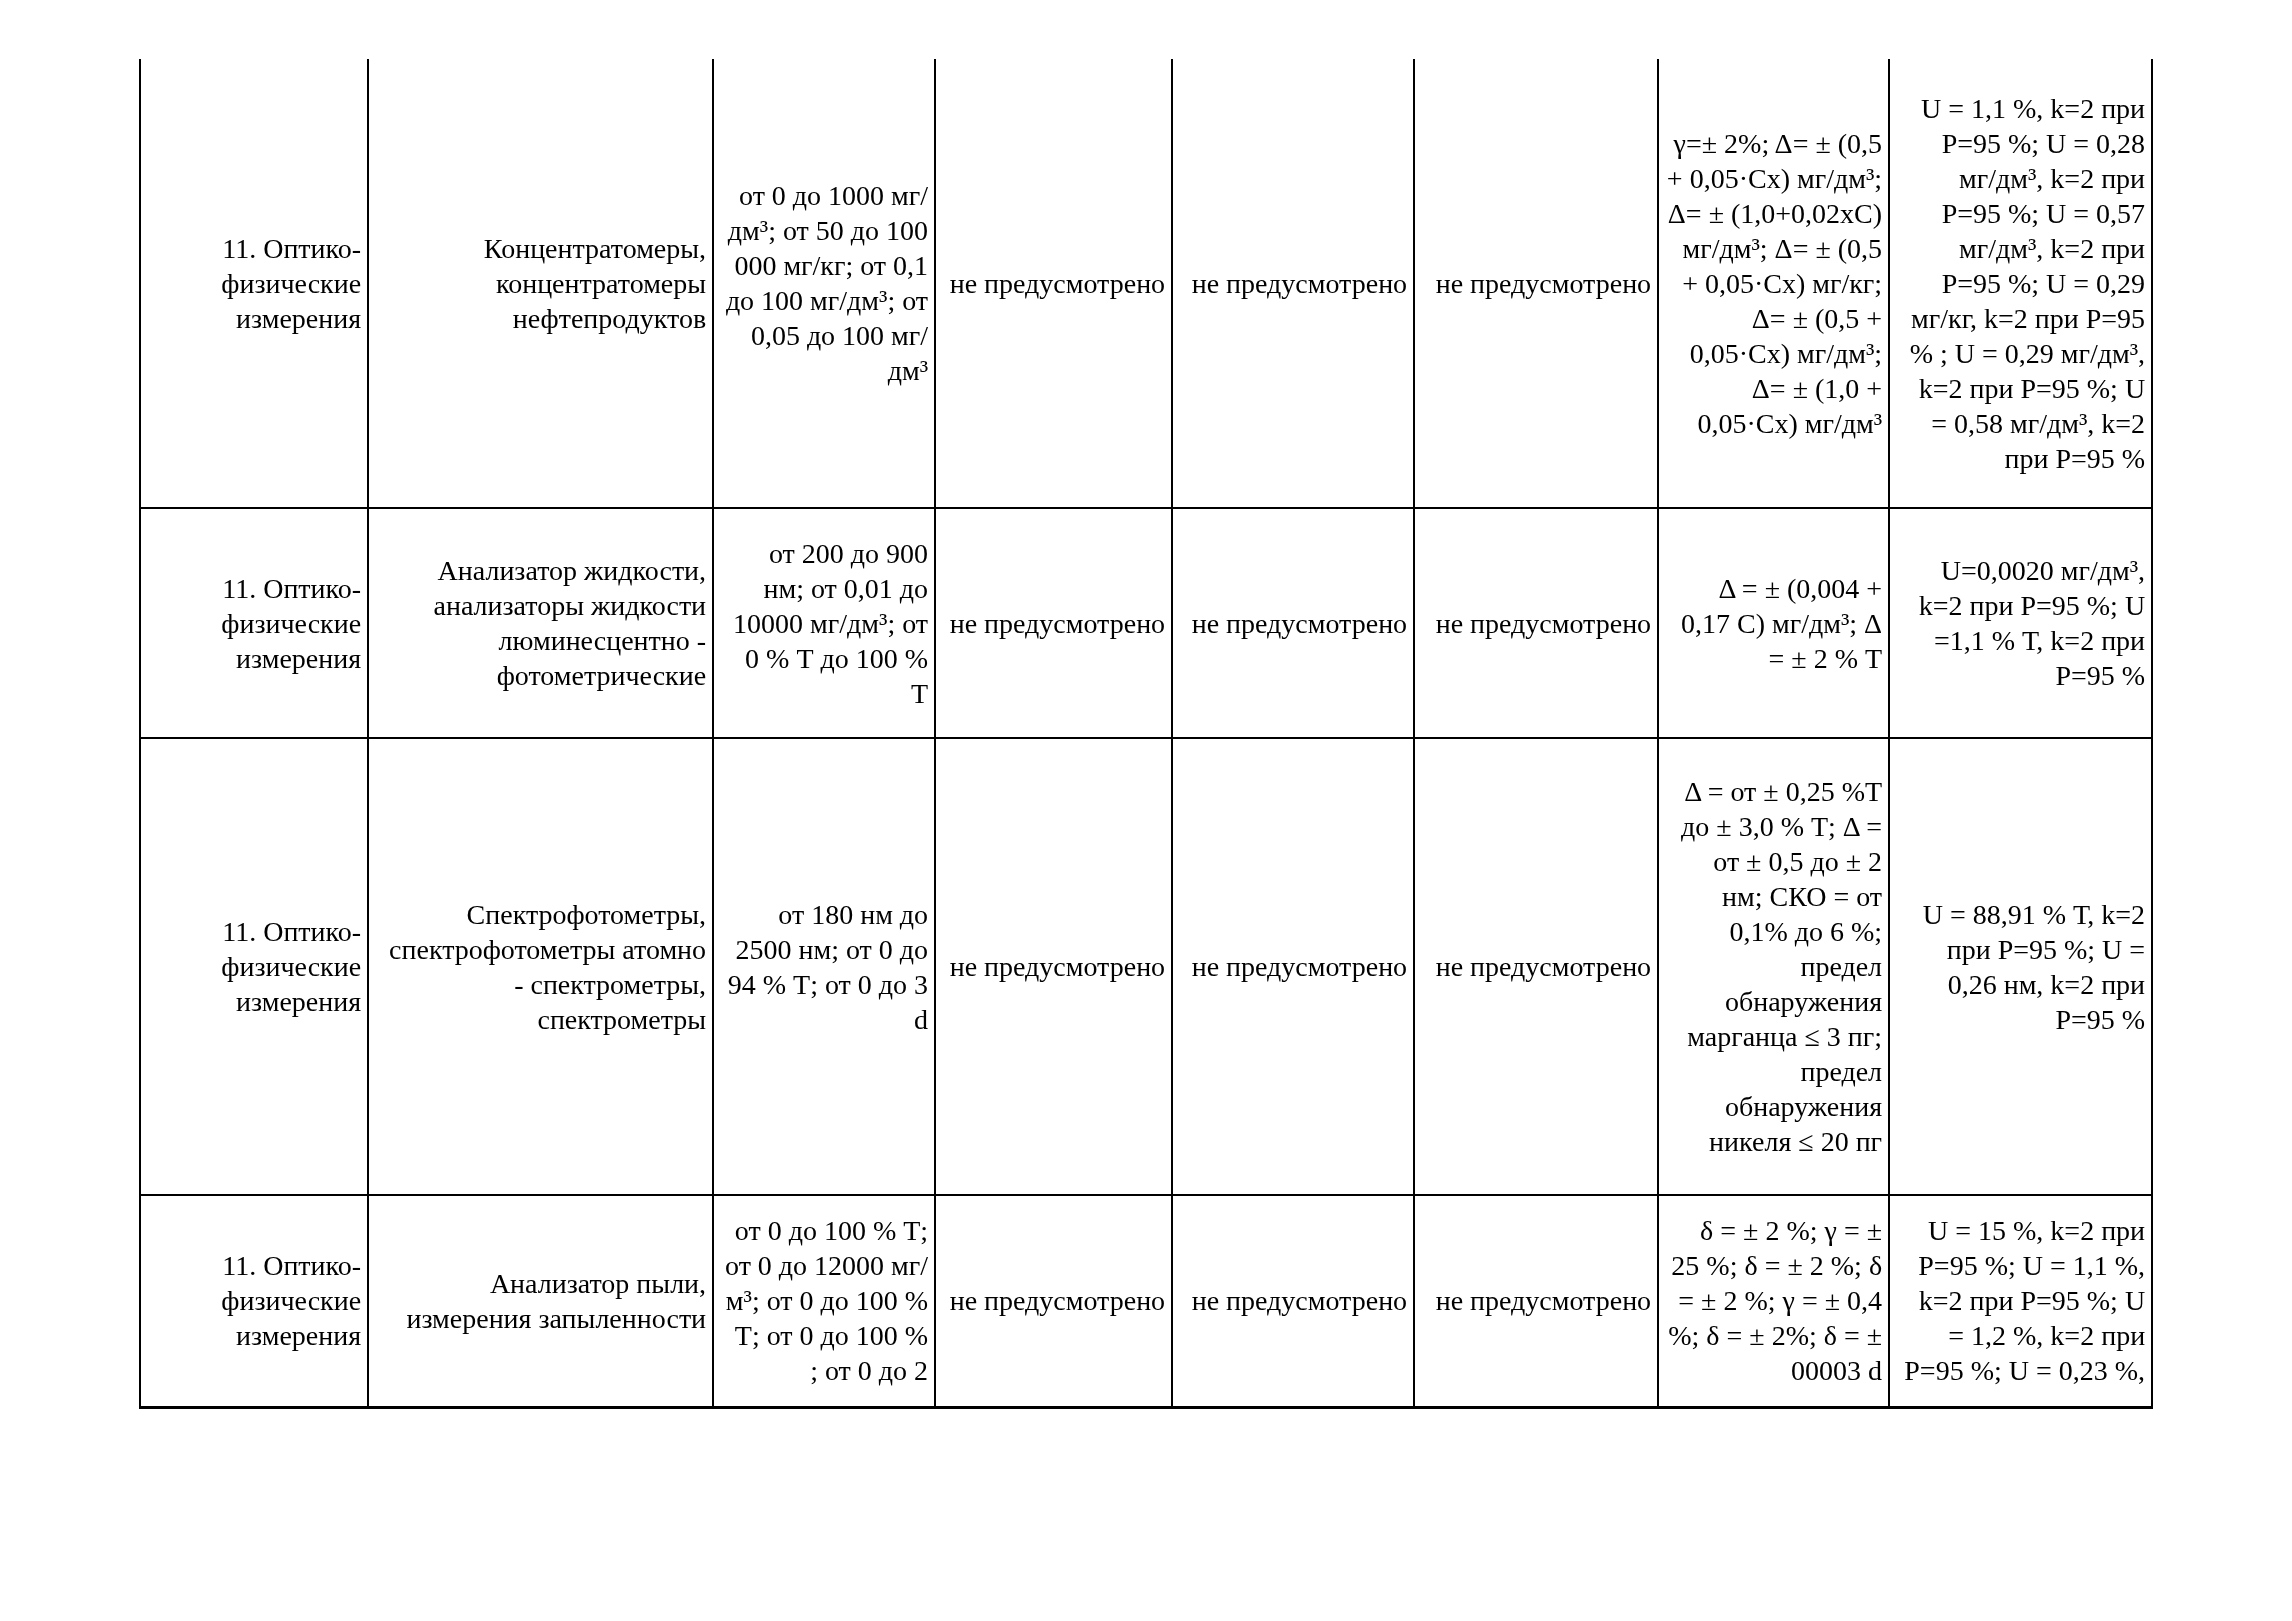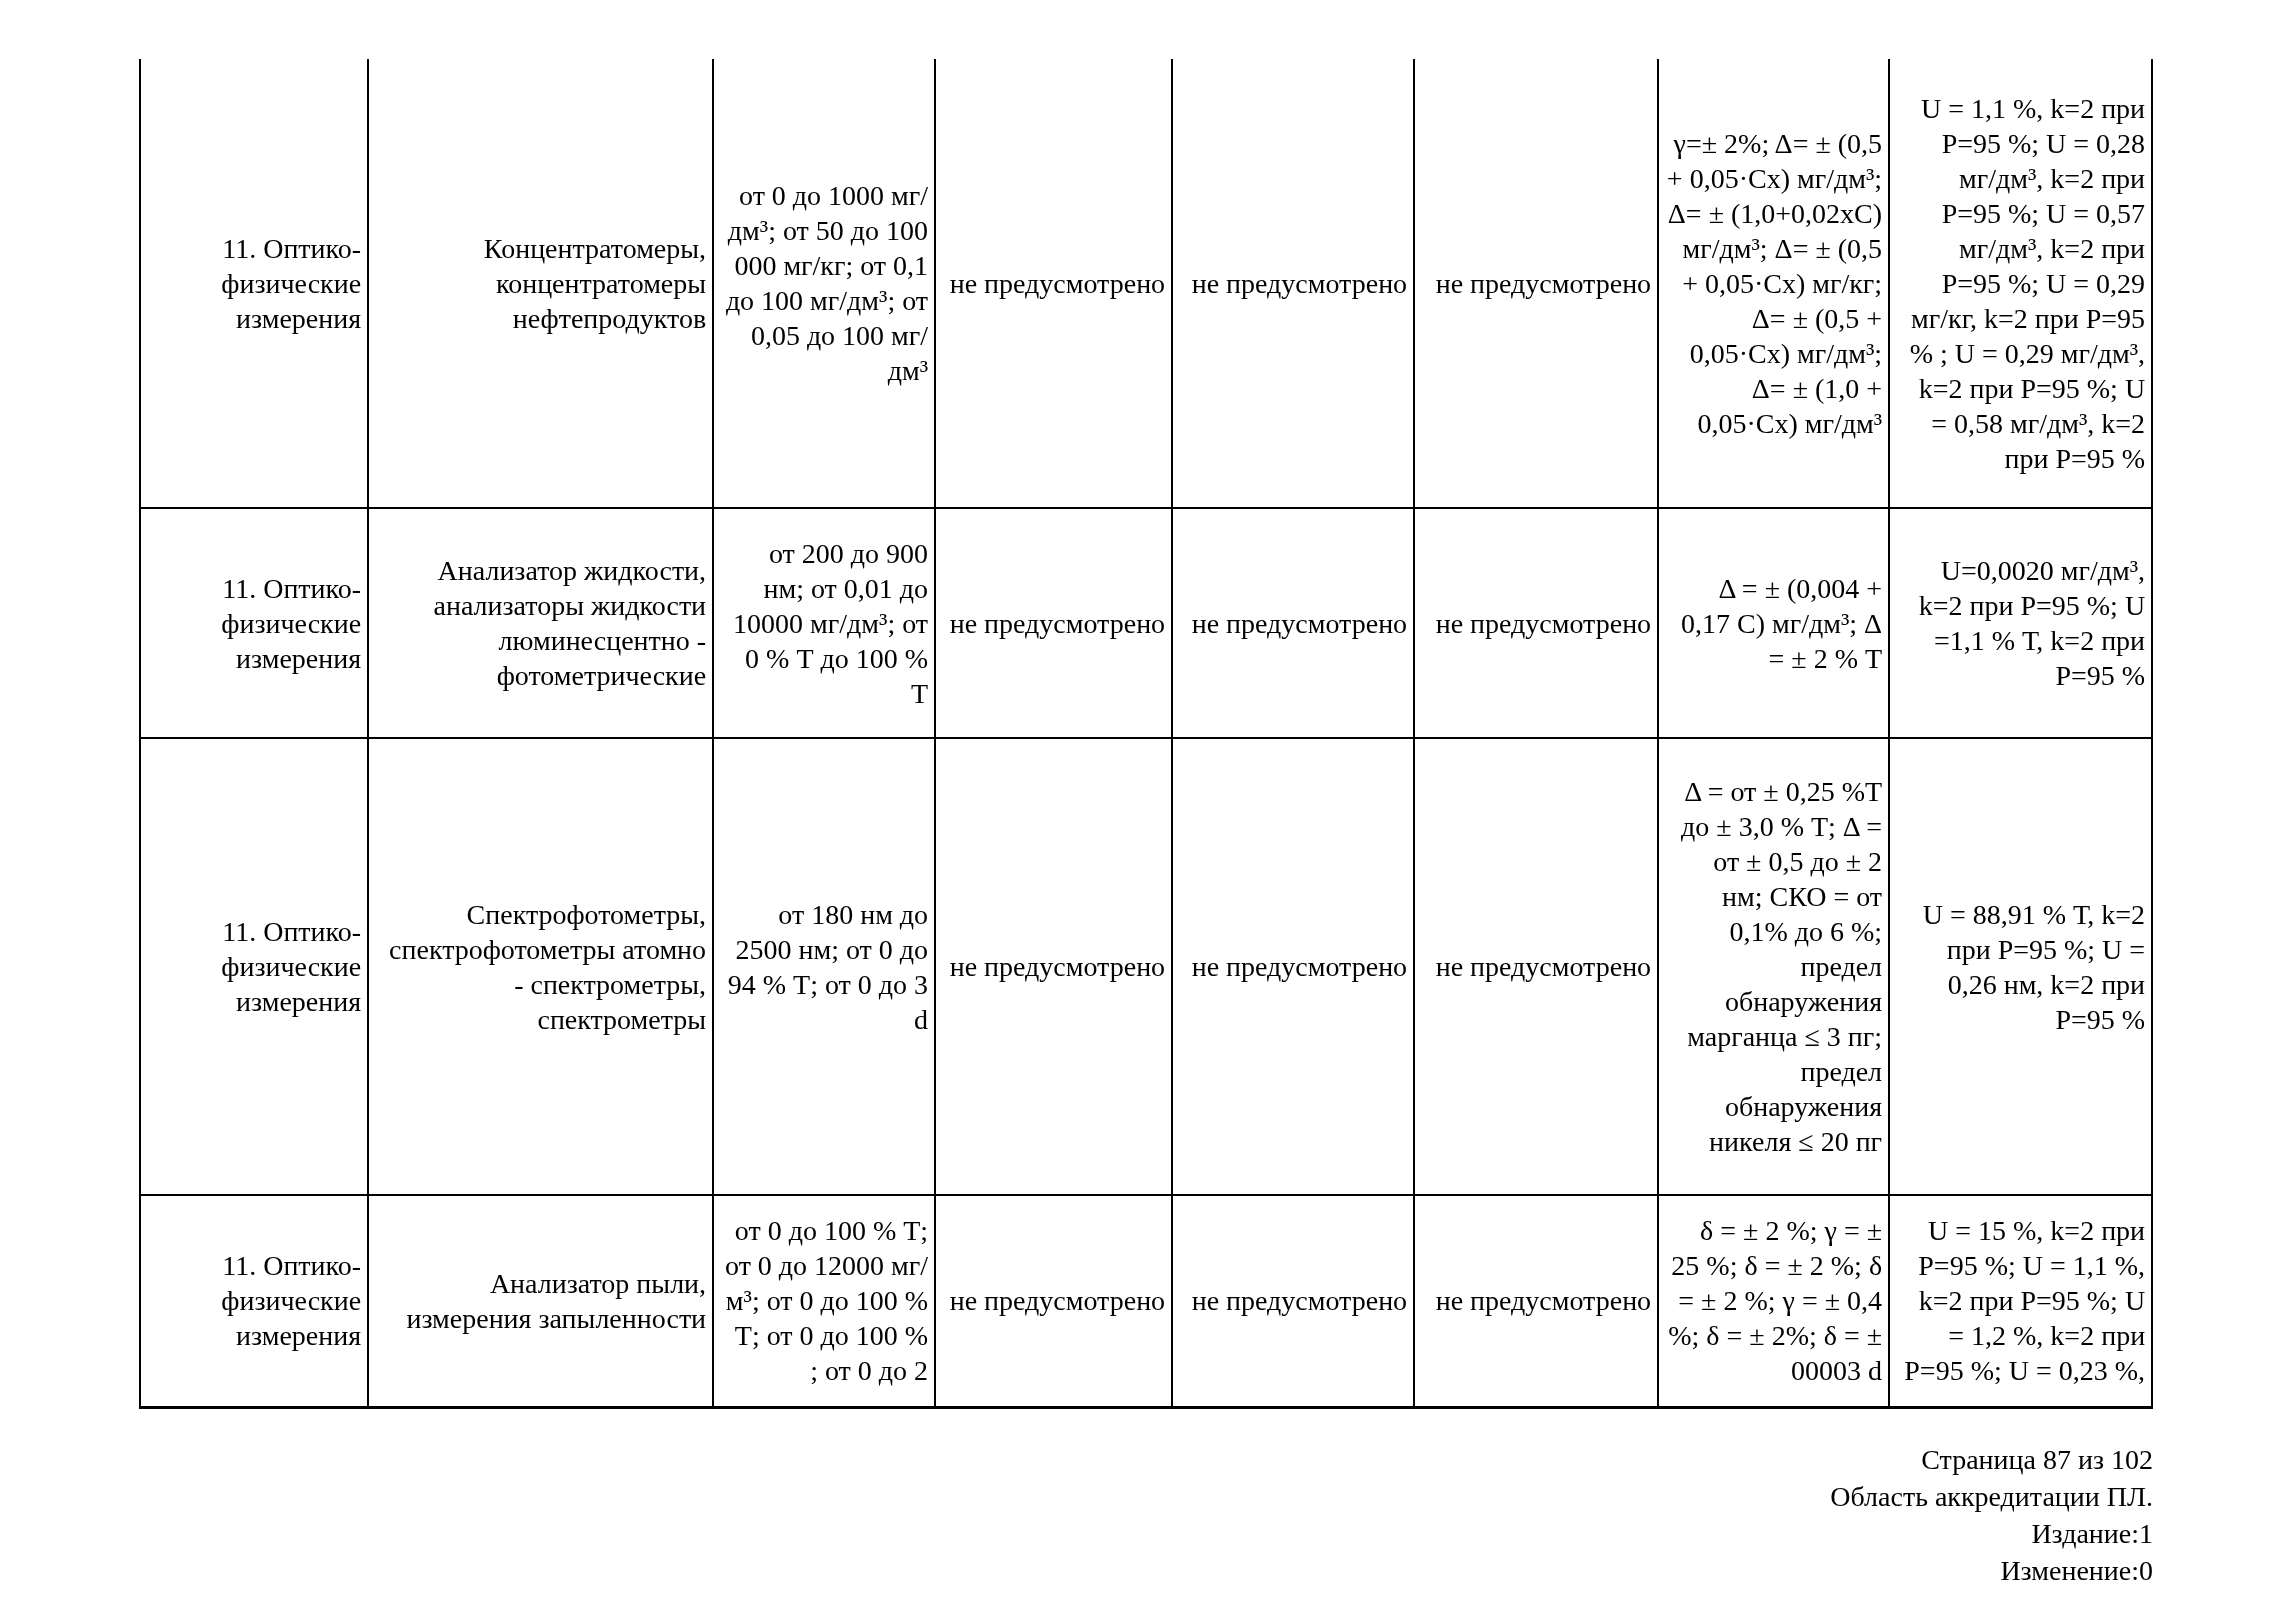--- a/index.html
+++ b/index.html
@@ -106,21 +106,15 @@
       <td>от 0 до 100 % Т; от 0 до 12000 мг/м³; от 0 до 100 % Т; от 0 до 100 % ; от 0 до 2</td>
       <td>не предусмотрено</td>
       <td>не предусмотрено</td>
       <td>не предусмотрено</td>
       <td>δ = ± 2 %; γ = ± 25 %; δ = ± 2 %; δ = ± 2 %; γ = ± 0,4 %; δ = ± 2%; δ = ± 00003 d</td>
       <td>U = 15 %, k=2 при Р=95 %; U = 1,1 %, k=2 при Р=95 %; U = 1,2 %, k=2 при Р=95 %; U = 0,23 %,</td>
     </tr>
   </tbody>
     </table>
 
-  <div class="footer">
-    <div>Страница 87 из 102</div>
-    <div>Область аккредитации ПЛ.</div>
-    <div>Издание:1</div>
-    <div>Изменение:0</div>
-  </div>
 
 </div>
 
 
 </body></html>

